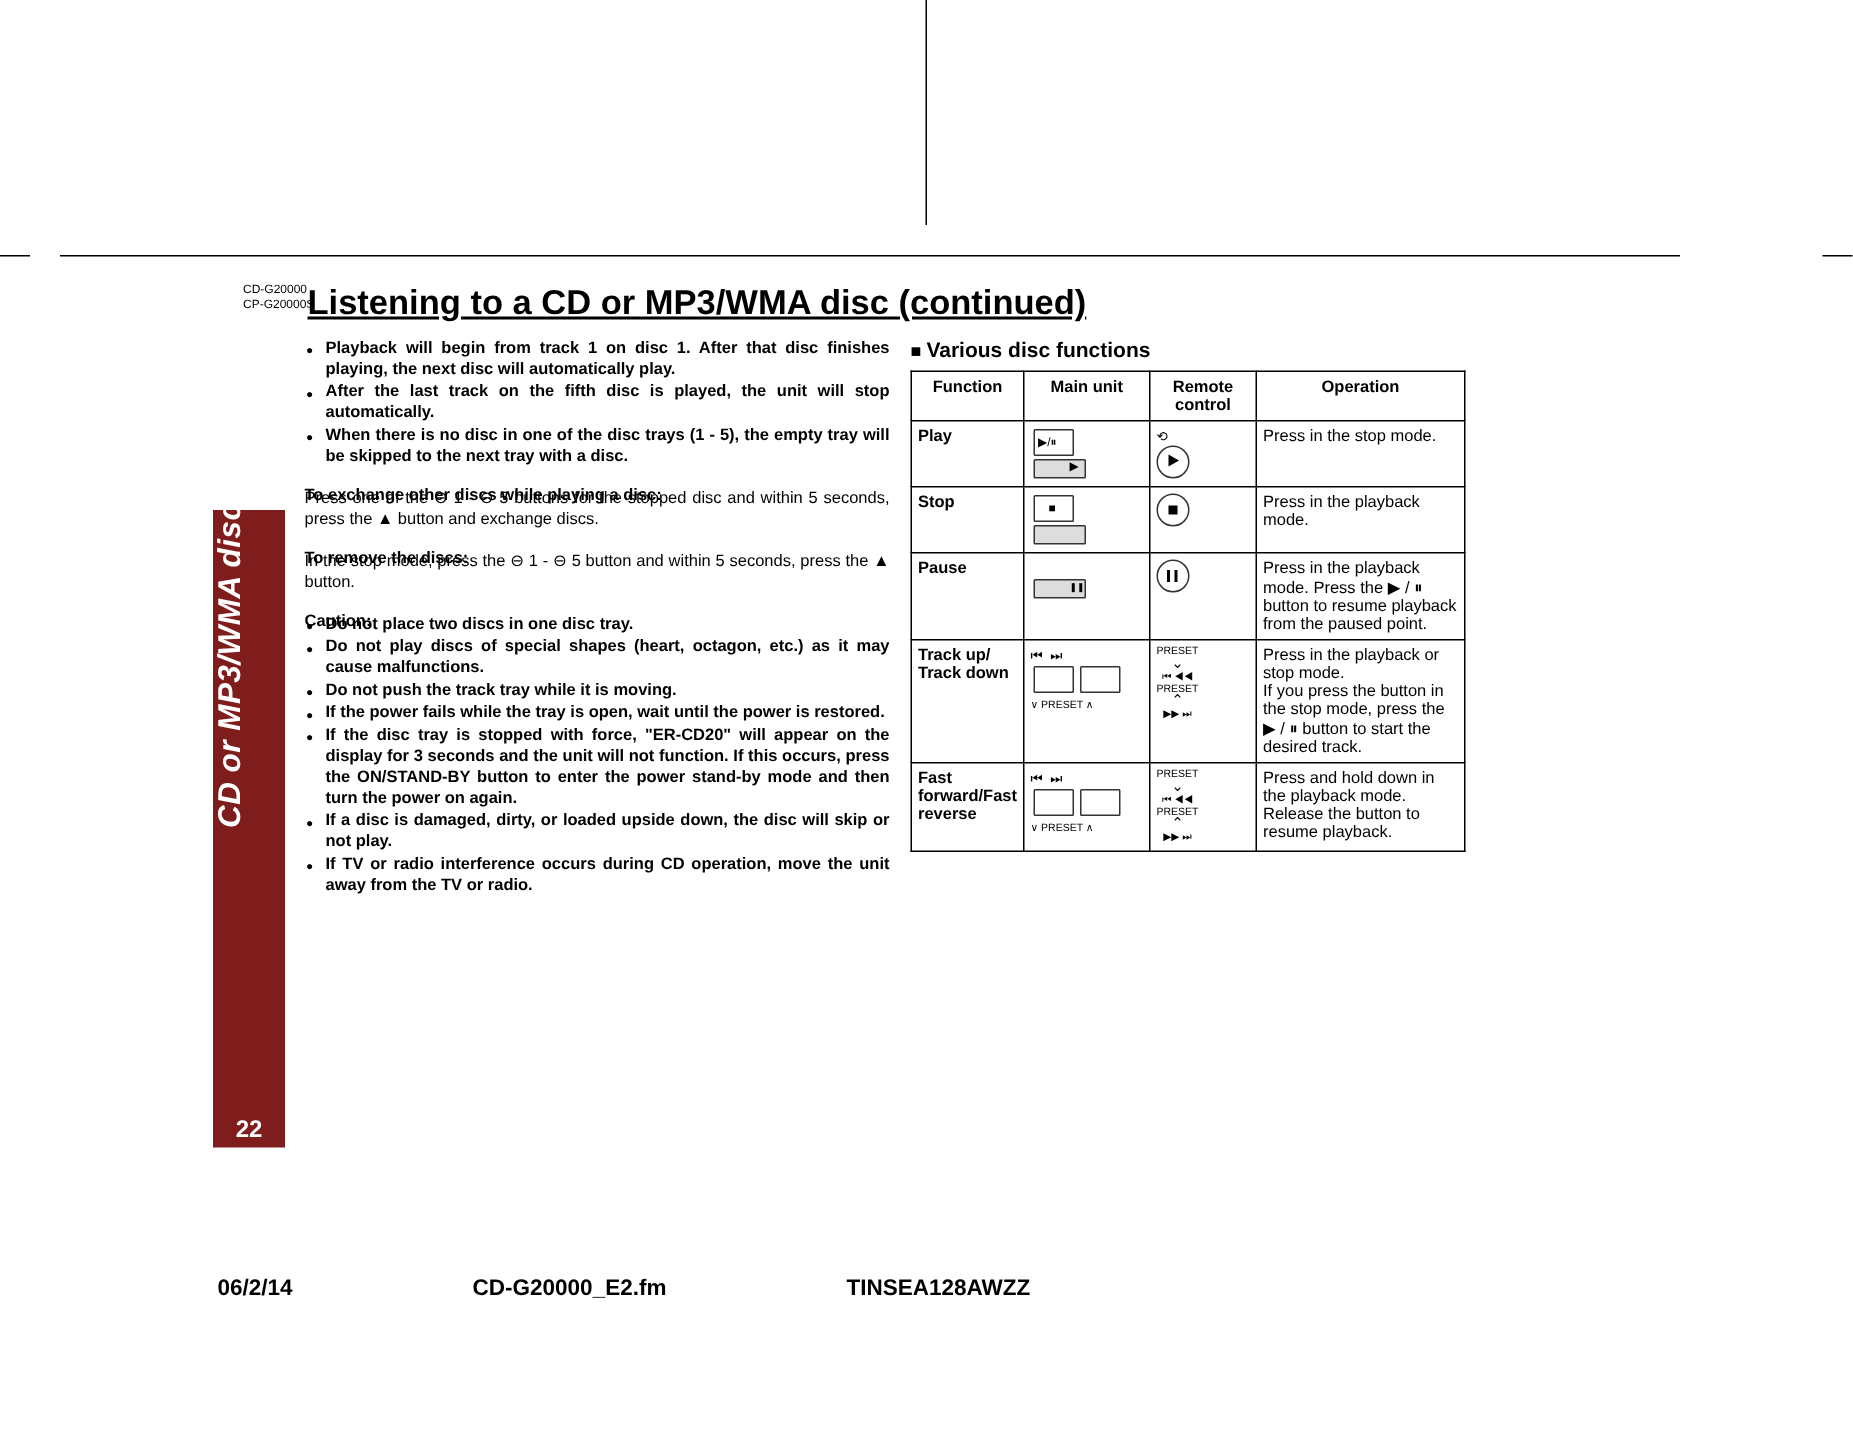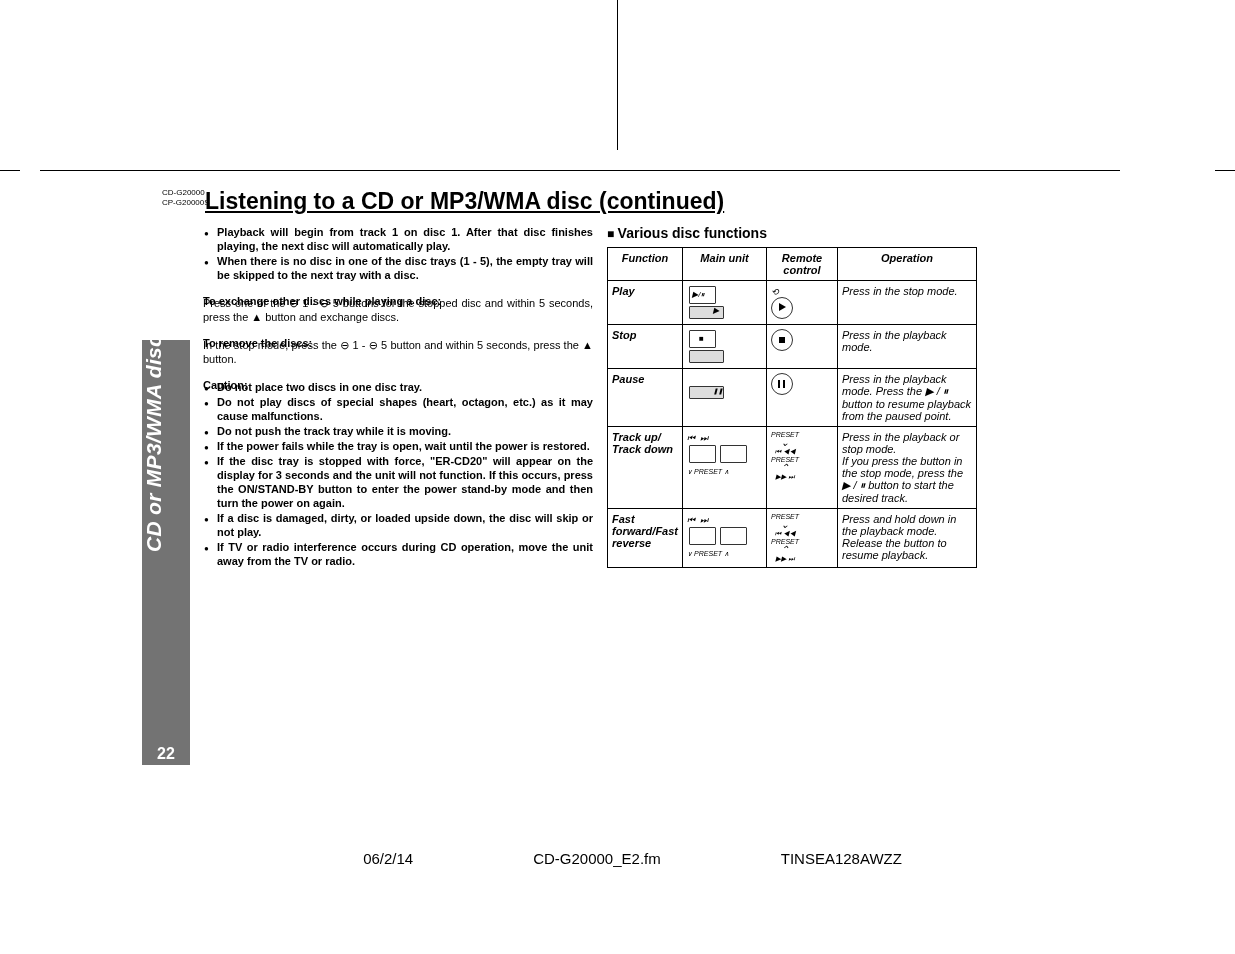--- a/index.html
+++ b/index.html
@@ -35,21 +35,21 @@
     font-size: 23px;
     font-weight: bold;
     text-decoration: underline;
   }
   .side-tab {
     position: absolute;
     left: -3px;
     top: 150px;
     width: 48px;
     height: 425px;
-    background: #737373;
+    background: #7f1d1d;
   }
   .side-label {
     position:absolute;
     left:-3px;
     top:362px;
     transform: rotate(-90deg);
     transform-origin: left top;
     font-weight: bold;
     font-style: italic;
     font-size: 21px;
@@ -96,21 +96,20 @@
   table.func {
     border-collapse: collapse;
     width: 370px;
     font-size: 11px;
   }
   table.func th, table.func td {
     border: 1px solid #000;
     padding: 4px 4px;
     vertical-align: top;
     text-align: left;
-    font-style: italic;
   }
   table.func th { font-weight:bold; text-align:center;}
   table.func td.fn { font-weight:bold;margin-top:19px;}
   .c { text-align:center; vertical-align: middle;}
   .btn {
     display:inline-block;
     border:1px solid #333;
     width:25px; height:16px;
     vertical-align:middle;
     margin:1px 2px;
@@ -142,21 +141,22 @@
   }
   .sym { font-size:9px;}
   .footer {
     position:absolute;
     top:850px;
     left:145px;
     width:975px;
     display:flex;
     gap:120px;
     font-size:15px;
-    justify-content:center;
+    justify-content:flex-start;
+    font-weight:bold;
   }
   .crop-mark { position:absolute; background:#000;}
   .h {height:1px;}
   .preset-block { display:inline-block; font-size:7px; line-height:8px; text-align:center;}
   .preset-block .chev { font-size:10px;}
   .mu-sym { font-size:8px; position:absolute; left:2px; top:3px;}
 </style>
 </head>
 <body>
 
@@ -172,20 +172,21 @@
   <div class="title">Listening to a CD or MP3/WMA disc (continued)</div>
 
   <div class="side-tab">
     <div class="page-num">22</div>
   </div>
   <div class="side-label">CD or MP3/WMA disc Playback</div>
 
   <div class="left-col">
     <ul>
       <li>Playback will begin from track 1 on disc 1. After that disc finishes playing, the next disc will automatically play.</li>
+      <li>After the last track on the fifth disc is played, the unit will stop automatically.</li>
       <li>When there is no disc in one of the disc trays (1 - 5), the empty tray will be skipped to the next tray with a disc.</li>
     </ul>
     <div class="h">To exchange other discs while playing a disc:</div>
     <p>Press one of the ⊖ 1 - ⊖ 5 buttons for the stopped disc and within 5 seconds, press the ▲ button and exchange discs.</p>
     <div class="h">To remove the discs:</div>
     <p>In the stop mode, press the ⊖ 1 - ⊖ 5 button and within 5 seconds, press the ▲ button.</p>
     <div class="h">Caution:</div>
     <ul>
       <li>Do not place two discs in one disc tray.</li>
       <li>Do not play discs of special shapes (heart, octagon, etc.) as it may cause malfunctions.</li>

